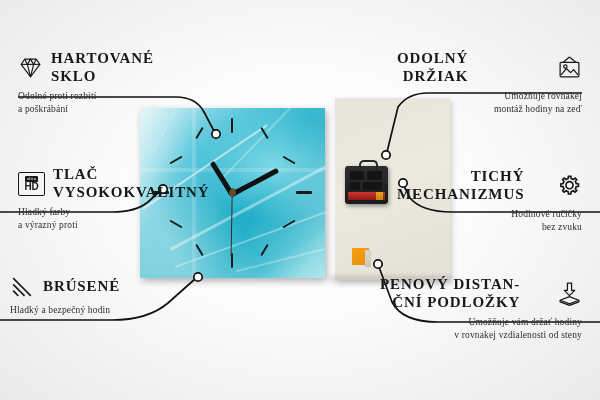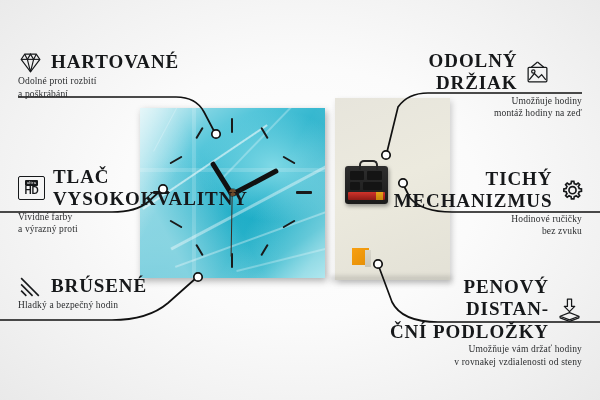--- a/index.html
+++ b/index.html
@@ -81,32 +81,32 @@
   }
   .foam .fside{position:absolute;left:13px;top:2px;width:6px;height:17px;
     background:linear-gradient(180deg,#d9d7cc,#c9c7bc);}
   
   #wires{position:absolute;left:0;top:0;width:600px;height:400px;pointer-events:none;}
   
   .feat{position:absolute;width:185px;}
   .feat .head{display:flex;align-items:center;gap:8px;}
   .feat .titles{
     font-family:"Liberation Serif", serif;
-    font-size:19px;font-weight:bold;letter-spacing:.9px;color:#16181a;
+    font-size:15px;font-weight:bold;letter-spacing:.9px;color:#16181a;
     line-height:1.18;text-transform:uppercase;
   }
   .feat .desc{
     font-family:"Liberation Serif", serif;
-    font-size:9.5px;color:#2b2d2f;line-height:1.32;letter-spacing:.15px;
+    font-size:9.5px;color:#2b2d2f;line-height:1.32;margin-top:5px;letter-spacing:.15px;
   }
   .left .head{justify-content:flex-start;}
   .left .titles{text-align:left;}
   .left .desc{text-align:left;}
   .right{text-align:right;}
-  .right .head{justify-content:center;}
+  .right .head{justify-content:space-between;}
   .right .titles{text-align:right;}
   .right .desc{text-align:right;}
   .ico{width:25px;height:25px;flex:0 0 25px;display:block;}
   .hdbox{
     width:25px;height:22px;border:1.4px solid #16181a;border-radius:2px;
     display:flex;flex-direction:column;align-items:center;justify-content:center;
     font-family:"Liberation Sans", sans-serif;color:#16181a;flex:0 0 25px;
   }
   .hdbox .u{font-size:4.2px;letter-spacing:.3px;background:#16181a;color:#fff;
     padding:0 2px;line-height:6px;border-radius:1px;}
@@ -190,46 +190,47 @@
       <svg class="ico" viewBox="0 0 24 24">
         <g fill="none" stroke="#16181a" stroke-width="1.1">
           <path d="M3 9 L12 21 L21 9 L17.5 4 L6.5 4 Z"></path>
           <path d="M3 9 L21 9"></path>
             <path d="M6.5 4 L9 9 L12 21 L15 9 L17.5 4"></path>
           <path d="M9 9 L12 4 L15 9"></path>
         </g>
       </svg>
       <div class="titles">
         <div>HARTOVANÉ</div>
+        <div>SKLO</div>
       </div>
     </div>
     <div class="desc">
       <div>Odolné proti rozbití</div>
       <div>a poškrábání</div>
     </div>
   </div>
 
   <div class="feat left" style="left:18px;top:166px;">
     <div class="head">
       <div class="hdbox">
         <span class="u">ultra</span>
         <span class="h">HD</span>
       </div>
       <div class="titles">
         <div>TLAČ</div>
         <div>VYSOKOKVALITNÝ</div>
       </div>
     </div>
     <div class="desc">
-      <div>Vividné farby</div>
+      <div>Hladký farby</div>
       <div>a výrazný proti</div>
     </div>
   </div>
 
-  <div class="feat left" style="left:18px;top:274px;">
+  <div class="feat left" style="left:10px;top:274px;">
     <div class="head">
       <svg class="ico" viewBox="0 0 24 24">
         <g fill="none" stroke="#16181a" stroke-width="1.5">
           <path d="M3 4 L20 21"></path>
             <path d="M3 10 L14 21"></path>
             <path d="M3 16 L8 21"></path>
         </g>
       </svg>
       <div class="titles">
         <div>BRÚSENÉ</div>
@@ -251,21 +252,21 @@
         <g fill="none" stroke="#16181a" stroke-width="1.2">
           <rect x="3" y="7" width="18" height="14" rx="1"></rect>
           <path d="M12 2 L6 7"></path>
             <path d="M12 2 L18 7"></path>
           <path d="M4 19 L9 13 L13 17 L16 14 L20 19"></path>
           <circle cx="8" cy="11" r="1.6"></circle>
         </g>
       </svg>
     </div>
     <div class="desc">
-      <div>Umožňuje hodiny</div>
+      <div>Umožňuje rovnakej</div>
       <div>montáž hodiny na zeď</div>
     </div>
   </div>
 
   <div class="feat right" style="left:380px;top:276px;width:202px;">
     <div class="head">
       <div class="titles">
         <div>PENOVÝ DISTAN-</div>
         <div>ČNÍ PODLOŽKY</div>
       </div>

